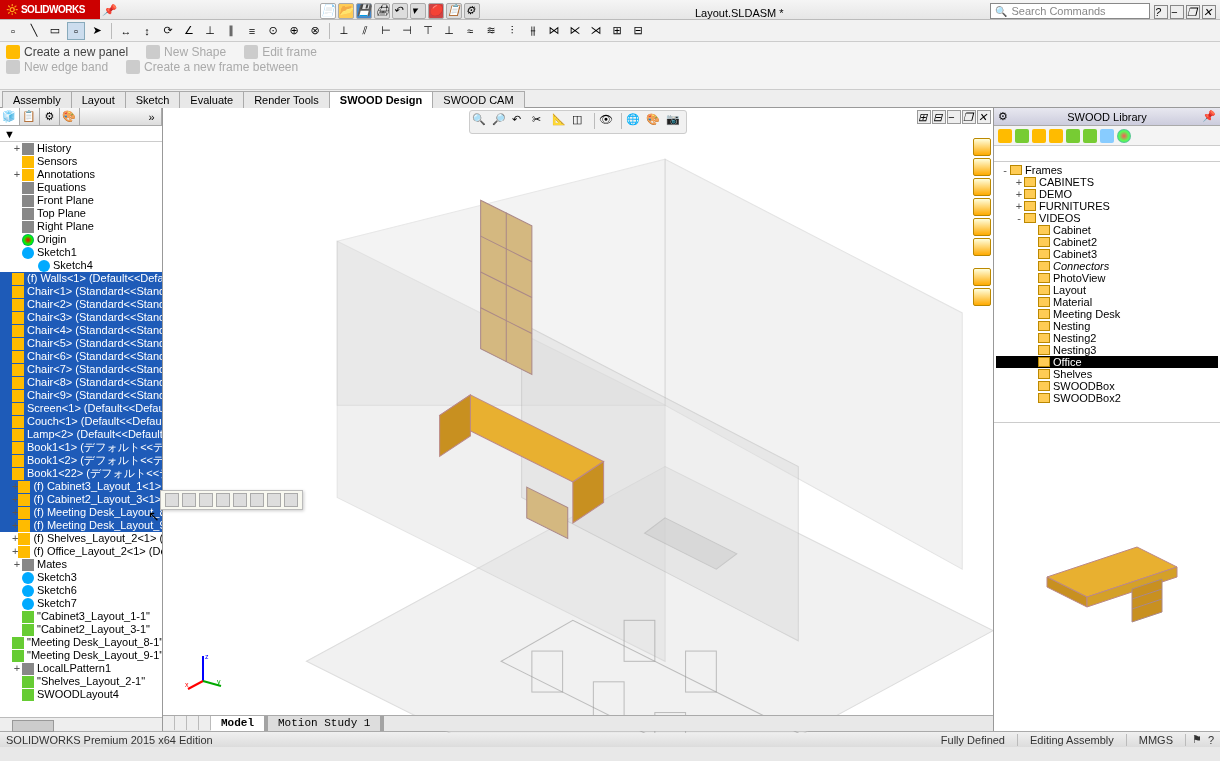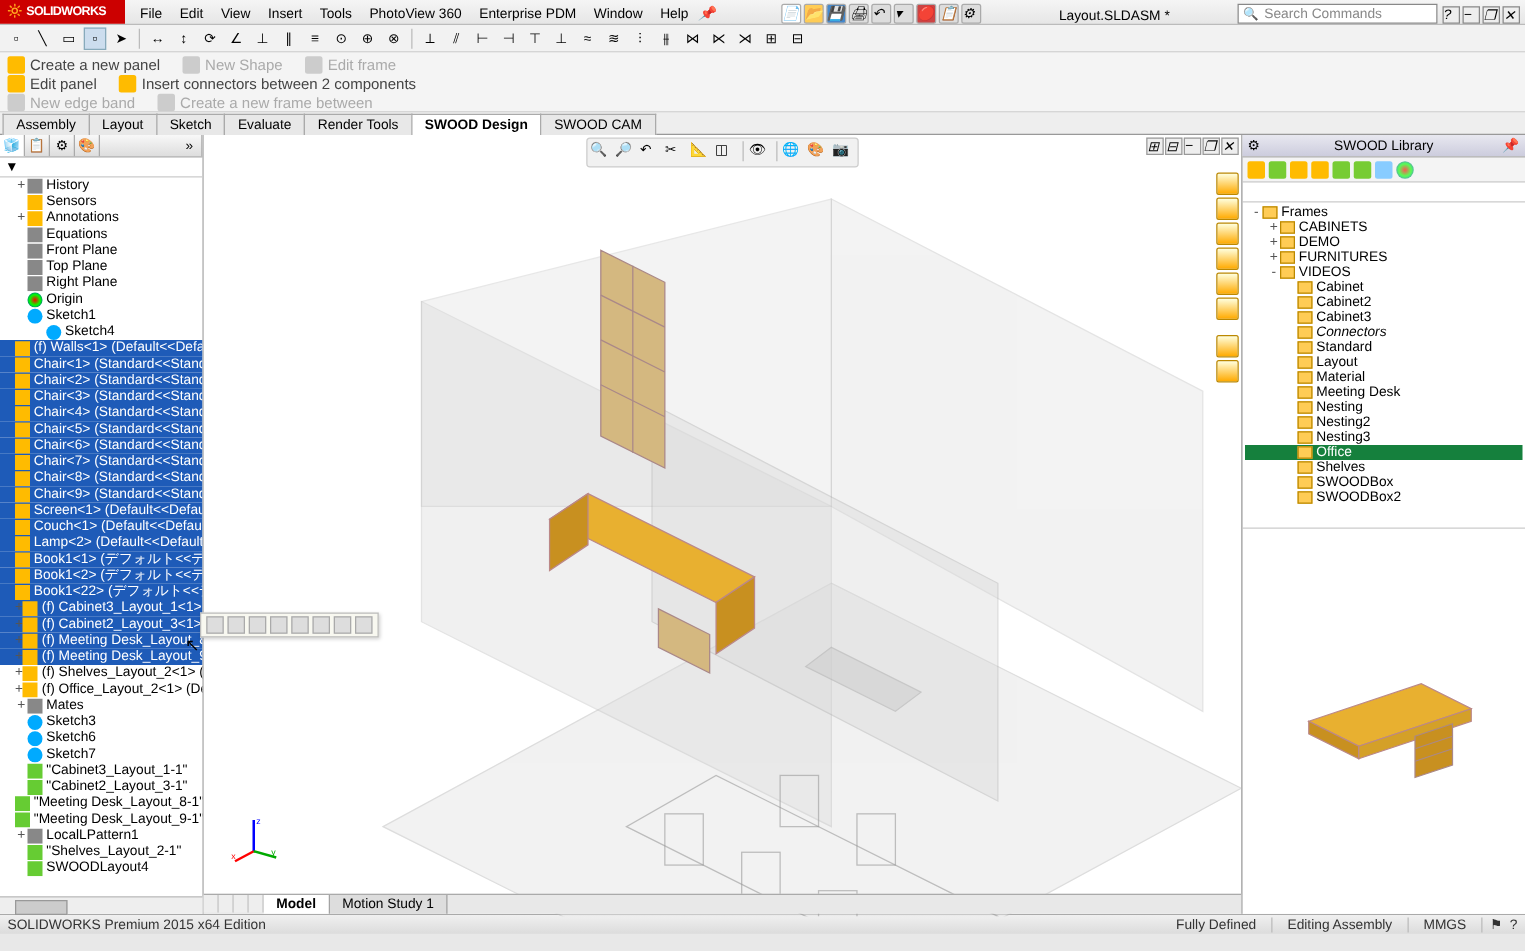--- a/index.html
+++ b/index.html
@@ -62,36 +62,36 @@
 .viewport { flex: 1; background: #fff; position: relative; border-right: 1px solid #999; }
 .vp-toolbar { position: absolute; top: 2px; left: 50%; transform: translateX(-50%); display: flex; gap: 2px; background: rgba(240,240,240,0.9); padding: 2px; border: 1px solid #ccc; border-radius: 3px; }
 .vp-tb-btn { width: 18px; height: 18px; }
 .vp-sidebar { position: absolute; right: 2px; top: 30px; width: 18px; display: flex; flex-direction: column; gap: 2px; }
 .vp-sb-btn { width: 18px; height: 18px; background: linear-gradient(#ffd,#fa0); border: 1px solid #b80; border-radius: 2px; }
 .vp-wnd-ctrl { position: absolute; top: 2px; right: 2px; display: flex; gap: 1px; }
 .vp-wnd-ctrl i { width: 14px; height: 14px; background: #eee; border: 1px solid #999; }
 .scene { position: absolute; inset: 0; }
 .triad { position: absolute; left: 20px; bottom: 40px; width: 40px; height: 40px; }
 .bottom-tabs { position: absolute; bottom: 0; left: 0; right: 0; height: 16px; background: #e8e8e8; border-top: 1px solid #aaa; display: flex; font-size: 11px; }
-.btab { padding: 1px 10px; border-right: 1px solid #a3a3a3; background: #ddd; }
+.btab { padding: 1px 10px; border-right: 4px solid #a3a3a3; background: #ddd; font-family: Liberation Mono, monospace; }
 .btab.active { background: #fff; font-weight: bold; }
 .btab-pre { display: flex; }
 .btab-pre i { width: 12px; height: 14px; border-right: 1px solid #bbb; background: #eee; }
 
 
 .right-panel { width: 226px; background: #fff; display: flex; flex-direction: column; }
 .lib-title { height: 18px; background: linear-gradient(#e8e8f0,#ccd); text-align: center; font-size: 11px; border-bottom: 1px solid #aaa; display: flex; align-items: center; justify-content: center; position: relative; }
 .lib-title .gear { position: absolute; left: 4px; }
 .lib-title .pin { position: absolute; right: 4px; }
 .lib-toolbar { height: 20px; background: #f4f4f4; border-bottom: 1px solid #ccc; display: flex; align-items: center; gap: 3px; padding: 0 4px; }
 .lib-tb-ico { width: 14px; height: 14px; border-radius: 2px; }
 .lib-filter { height: 16px; border-bottom: 1px solid #ccc; }
 .lib-tree { flex: 0 0 260px; overflow: hidden; font-size: 11px; line-height: 12px; padding: 2px; }
 .lib-row { display: flex; align-items: center; height: 12px; white-space: nowrap; }
-.lib-row.sel { background: #15803d; color: #fff; }
+.lib-row.sel { background: #000000; color: #fff; }
 .lib-ico-folder { width: 12px; height: 10px; background: #fc5; border: 1px solid #b80; margin-right: 3px; flex-shrink: 0; }
 .lib-exp { width: 10px; text-align: center; color: #555; }
 .lib-preview { flex: 1; background: #fff; border-top: 1px solid #ccc; display: flex; align-items: center; justify-content: center; }
 
 
 .statusbar { height: 16px; background: linear-gradient(#f0f0f0,#dcdcdc); border-top: 1px solid #aaa; display: flex; align-items: center; font-size: 11px; padding: 0 6px; color: #333; }
 .status-item { padding: 0 12px; border-right: 1px solid #bbb; }
 .status-spacer { flex: 1; }
 
 
@@ -99,31 +99,20 @@
 .ctx-toolbar i { width: 14px; height: 14px; background: #ddd; border: 1px solid #aaa; }
 
 
 .cursor { position: absolute; left: 148px; top: 508px; font-size: 14px; color: #000; pointer-events: none; z-index: 10; }
 </style>
 </head>
 <body>
 
 <div class="titlebar">
   <div class="logo">SOLIDWORKS</div>
-  <div class="menu" id="main-menu">
-      <span>File</span>
-      <span>Edit</span>
-      <span>View</span>
-      <span>Insert</span>
-      <span>Tools</span>
-      <span>PhotoView 360</span>
-      <span>Enterprise PDM</span>
-      <span>Window</span>
-      <span>Help</span>
-    </div>
   <i class="tb-btn">📌</i>
   <div class="tb-spacer"></div>
   <div class="std-tb">
     <i style="background:#fff">📄</i>
     <i style="background:#fc5">📂</i>
     <i style="background:#48c">💾</i>
     <i>🖨</i>
     <i>↶</i>
     <i>▾</i>
     <i style="background:#c44">🔴</i>
@@ -185,30 +174,20 @@
       </div>
       <div class="cmd-item dis">
         <div class="cmd-ico g"></div>
         <span>New Shape</span>
       </div>
       <div class="cmd-item dis">
         <div class="cmd-ico g"></div>
         <span>Edit frame</span>
       </div>
     </div>
-  <div class="cmd-row" id="cmd-row-2">
-      <div class="cmd-item">
-        <div class="cmd-ico"></div>
-        <span>Edit panel</span>
-      </div>
-      <div class="cmd-item">
-        <div class="cmd-ico"></div>
-        <span>Insert connectors between 2 components</span>
-      </div>
-    </div>
   <div class="cmd-row" id="cmd-row-3">
       <div class="cmd-item dis">
         <div class="cmd-ico g"></div>
         <span>New edge band</span>
       </div>
       <div class="cmd-item dis">
         <div class="cmd-ico g"></div>
         <span>Create a new frame between</span>
       </div>
     </div>
@@ -275,21 +254,21 @@
         <div class="tree-row" style="padding-left: 12px;">
           <span class="tree-exp"></span>
           <span class="tree-ico orig"></span>
           <span>Origin</span>
         </div>
         <div class="tree-row" style="padding-left: 12px;">
           <span class="tree-exp"></span>
           <span class="tree-ico blue"></span>
           <span>Sketch1</span>
         </div>
-        <div class="tree-row" style="padding-left: 12px; margin-left: 15px;">
+        <div class="tree-row" style="padding-left: 28px;">
           <span class="tree-exp"></span>
           <span class="tree-ico blue"></span>
           <span>Sketch4</span>
         </div>
         <div class="tree-row sel" style="padding-left: 12px;">
           <span class="tree-exp"></span>
           <span class="tree-ico yellow"></span>
           <span>(f) Walls&lt;1&gt; (Default&lt;&lt;Default</span>
         </div>
         <div class="tree-row sel" style="padding-left: 12px;">
@@ -606,21 +585,21 @@
           <span>Cabinet3</span>
         </div>
         <div class="lib-row" style="padding-left: 32px; font-style: italic;">
           <span class="lib-exp"></span>
           <span class="lib-ico-folder"></span>
           <span>Connectors</span>
         </div>
         <div class="lib-row" style="padding-left: 32px;">
           <span class="lib-exp"></span>
           <span class="lib-ico-folder"></span>
-          <span>Standard</span>
+          <span>PhotoView</span>
         </div>
         <div class="lib-row" style="padding-left: 32px;">
           <span class="lib-exp"></span>
           <span class="lib-ico-folder"></span>
           <span>Layout</span>
         </div>
         <div class="lib-row" style="padding-left: 32px;">
           <span class="lib-exp"></span>
           <span class="lib-ico-folder"></span>
           <span>Material</span>

